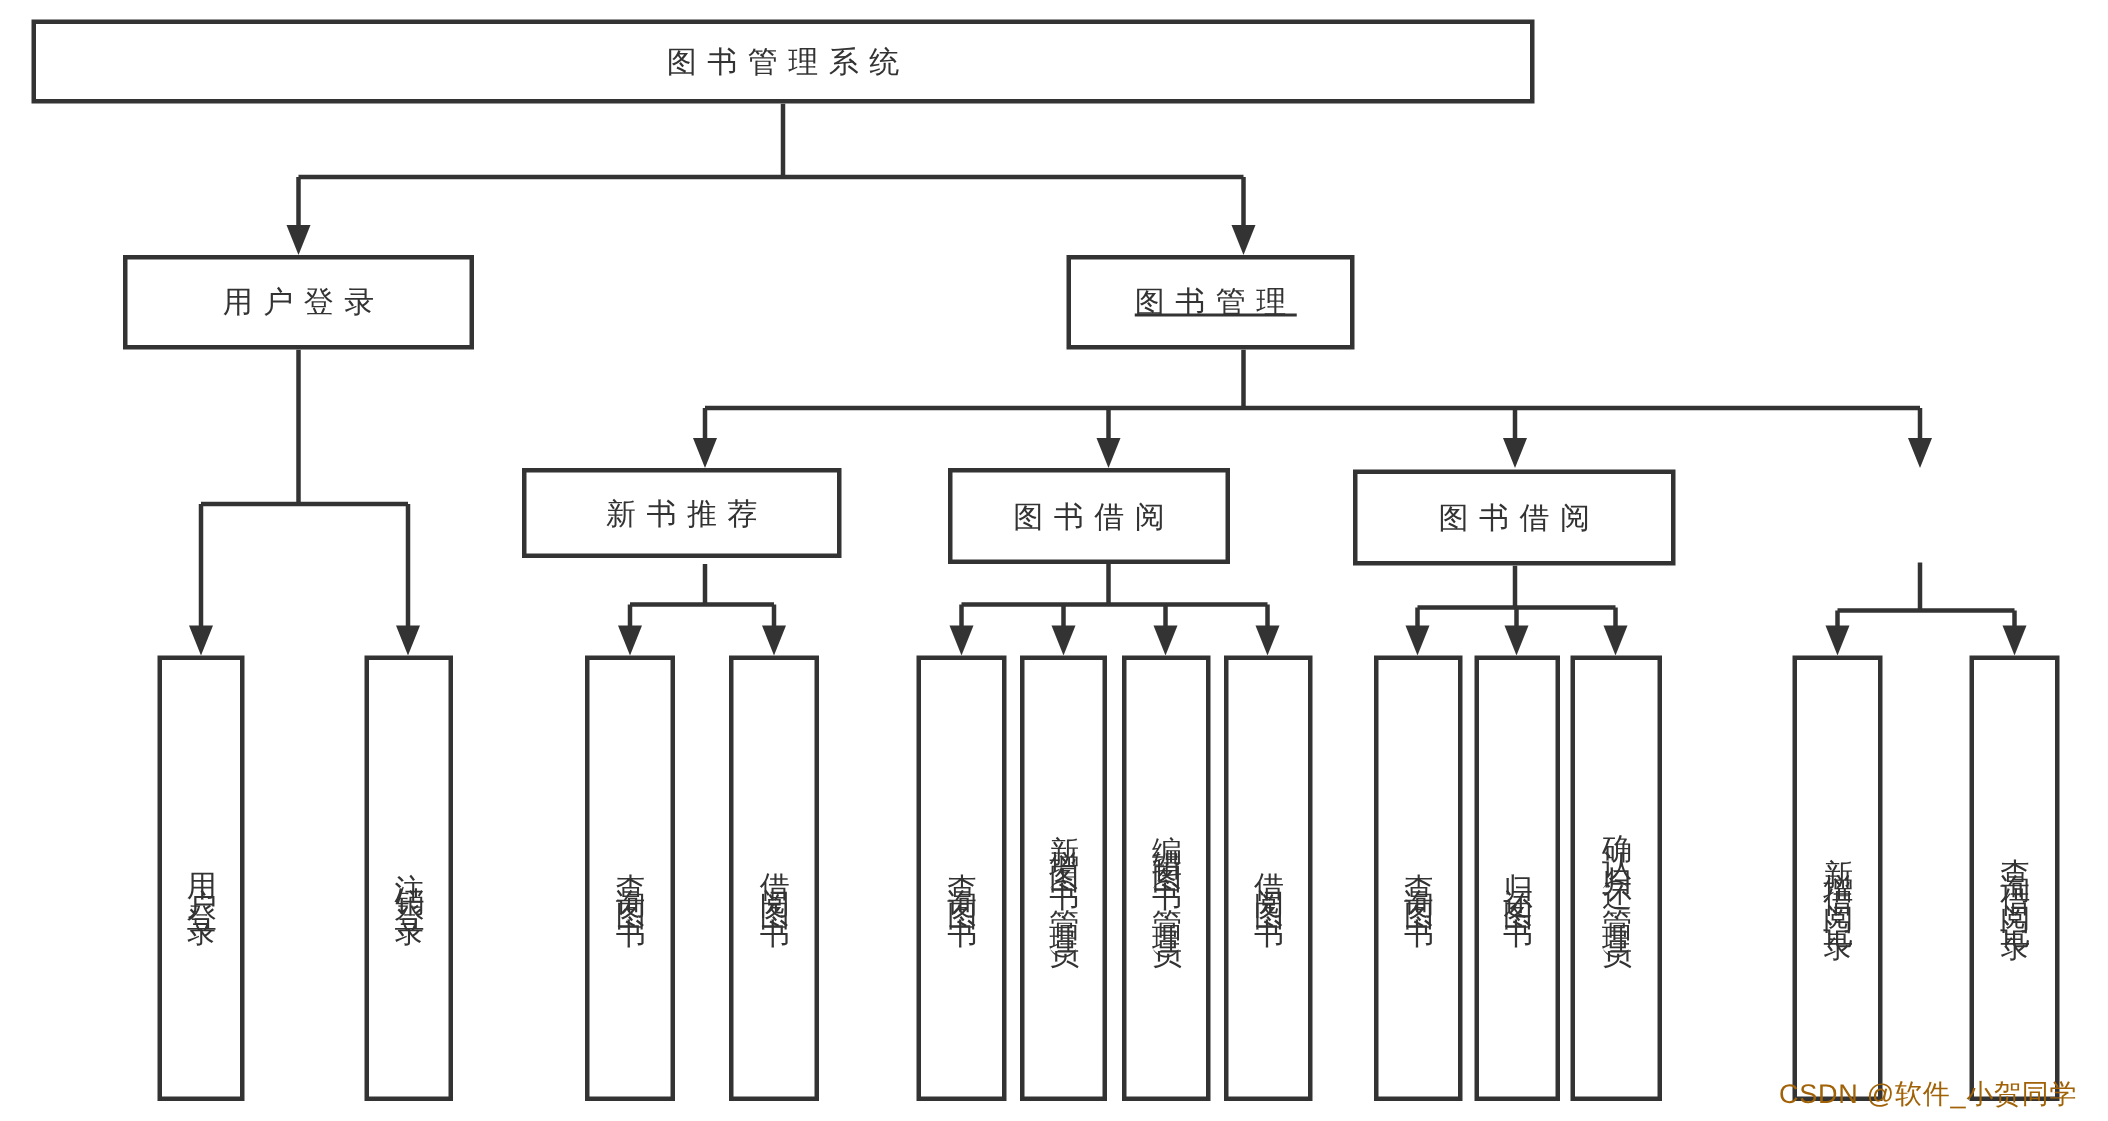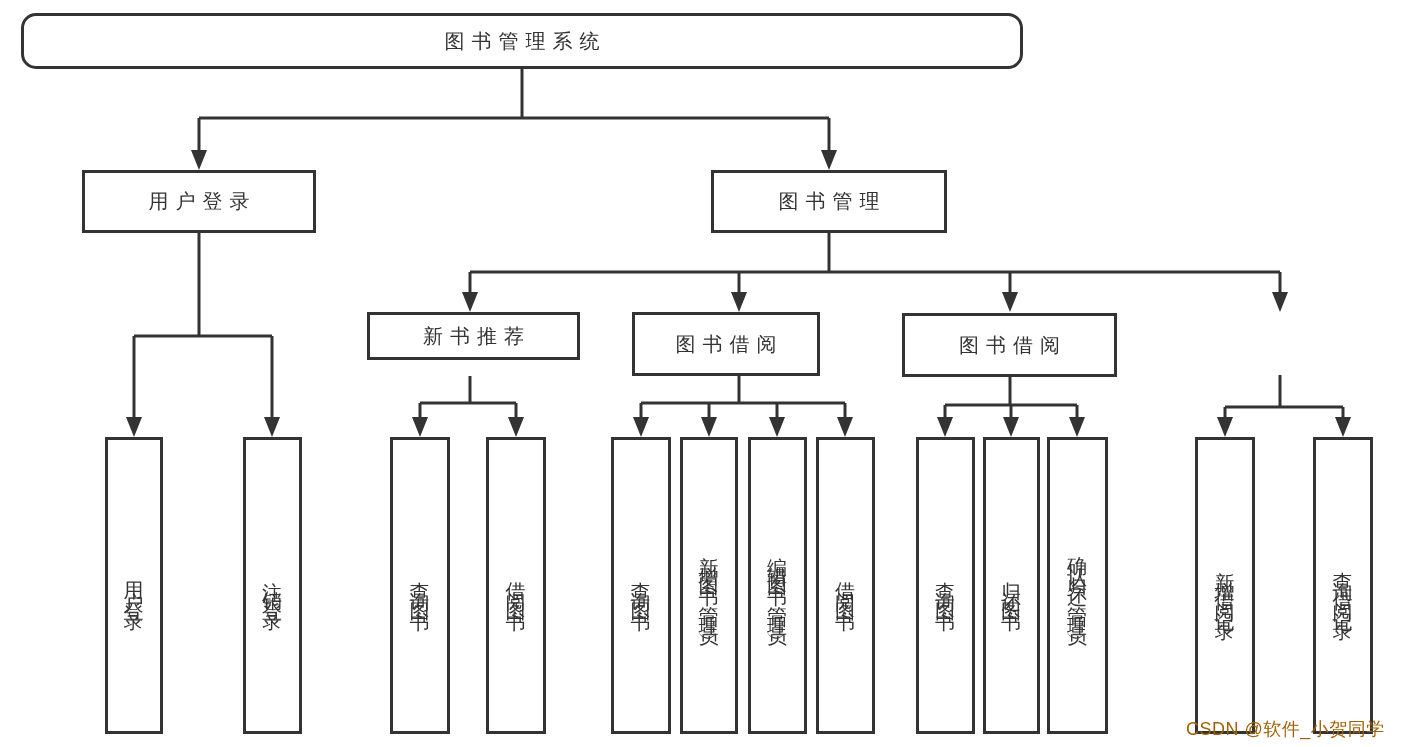--- a/index.html
+++ b/index.html
@@ -116,26 +116,26 @@
       <polygon points="769,417 785,417 777,437"></polygon>
       <polygon points="837,417 853,417 845,437"></polygon>
       <polygon points="937,417 953,417 945,437"></polygon>
       <polygon points="1003,417 1019,417 1011,437"></polygon>
       <polygon points="1069,417 1085,417 1077,437"></polygon>
       <polygon points="1217,417 1233,417 1225,437"></polygon>
       <polygon points="1335,417 1351,417 1343,437"></polygon>
     </g>
   </svg>
 
-  <div class="node hbox" style="left:21px; top:13px; width:1002px; height:56px;border-radius:15px;">图书管理系统</div>
+  <div class="node hbox" style="left:21px; top:13px; width:1002px; height:56px;">图书管理系统</div>
 
   <div class="node hbox" style="left:82px; top:170px; width:234px; height:63px;">用户登录</div>
-  <div class="node hbox" style="left:711px; top:170px; width:236px; height:63px;">图书管理</div>
+  <div class="node hbox" style="left:711px; top:170px; width:192px; height:63px;text-decoration:underline;">图书管理</div>
 
-  <div class="node hbox" style="left:367px; top:312px; width:213px; height:48px;">新书推荐</div>
+  <div class="node hbox" style="left:348px; top:312px; width:213px; height:60px;">新书推荐</div>
   <div class="node hbox" style="left:632px; top:312px; width:188px; height:64px;">图书借阅</div>
   <div class="node hbox" style="left:902px; top:313px; width:215px; height:64px;">图书借阅</div>
 
   <div class="node vbox" style="left:105px; top:437px; width:58px; height:297px;">用户登录</div>
   <div class="node vbox" style="left:243px; top:437px; width:59px; height:297px;">注销登录</div>
 
   <div class="node vbox" style="left:390px; top:437px; width:60px; height:297px;">查询图书</div>
   <div class="node vbox" style="left:486px; top:437px; width:60px; height:297px;">借阅图书</div>
 
   <div class="node vbox" style="left:611px; top:437px; width:60px; height:297px;">查询图书</div>

